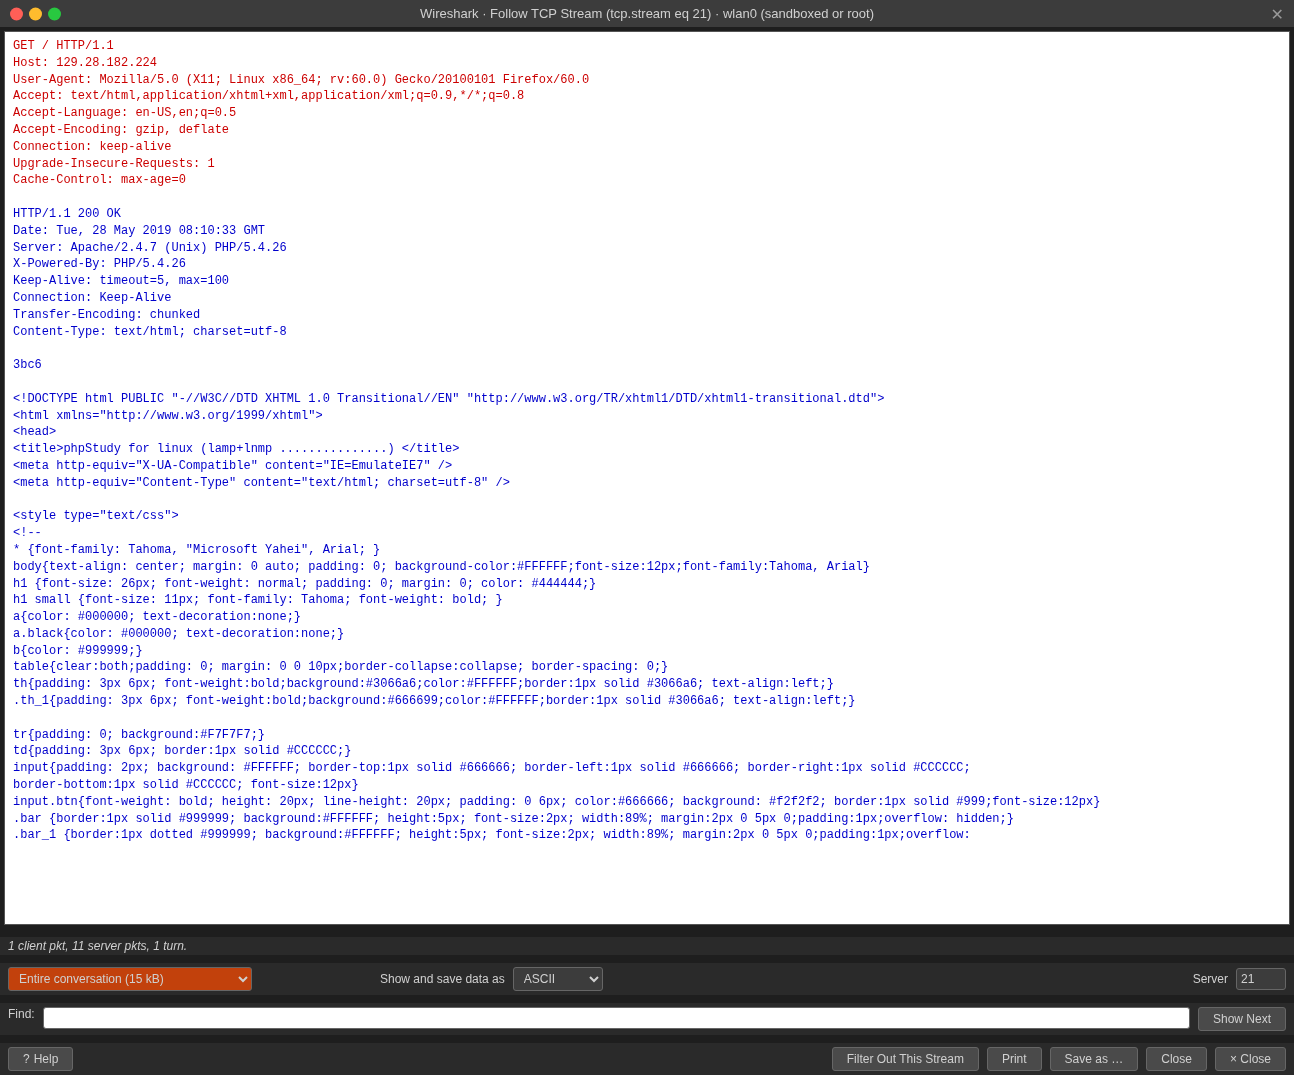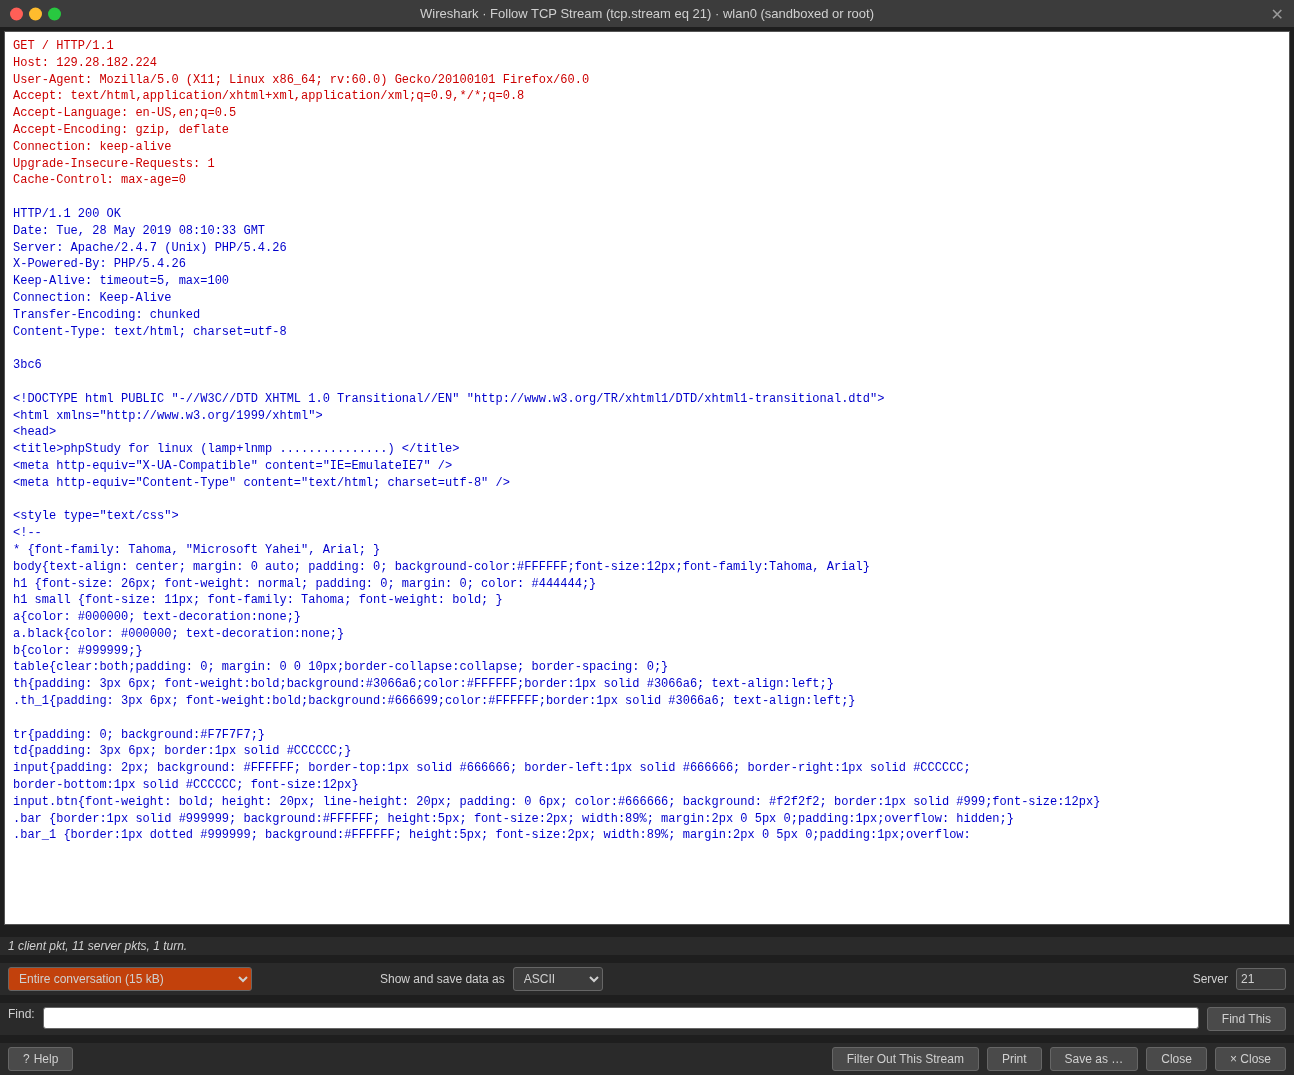--- a/index.html
+++ b/index.html
@@ -310,21 +310,21 @@
     </select>
 
     <span id="stream-label">Server</span>
 
     <input type="number" id="stream-number" value="21" min="0" style="">
   </div>
 
   <div id="find-row">
     <label id="find-label">Find:</label>
     <input type="text" id="find-input" placeholder="" style="">
-    <button id="find-next-btn">Find This</button>
+    <button id="find-next-btn">Show Next</button>
   </div>
 
   <div id="bottom-buttons">
     <button class="btn">
       <span>?</span>
       <span>Help</span>
     </button>
 
     <div id="spacer"></div>
 

